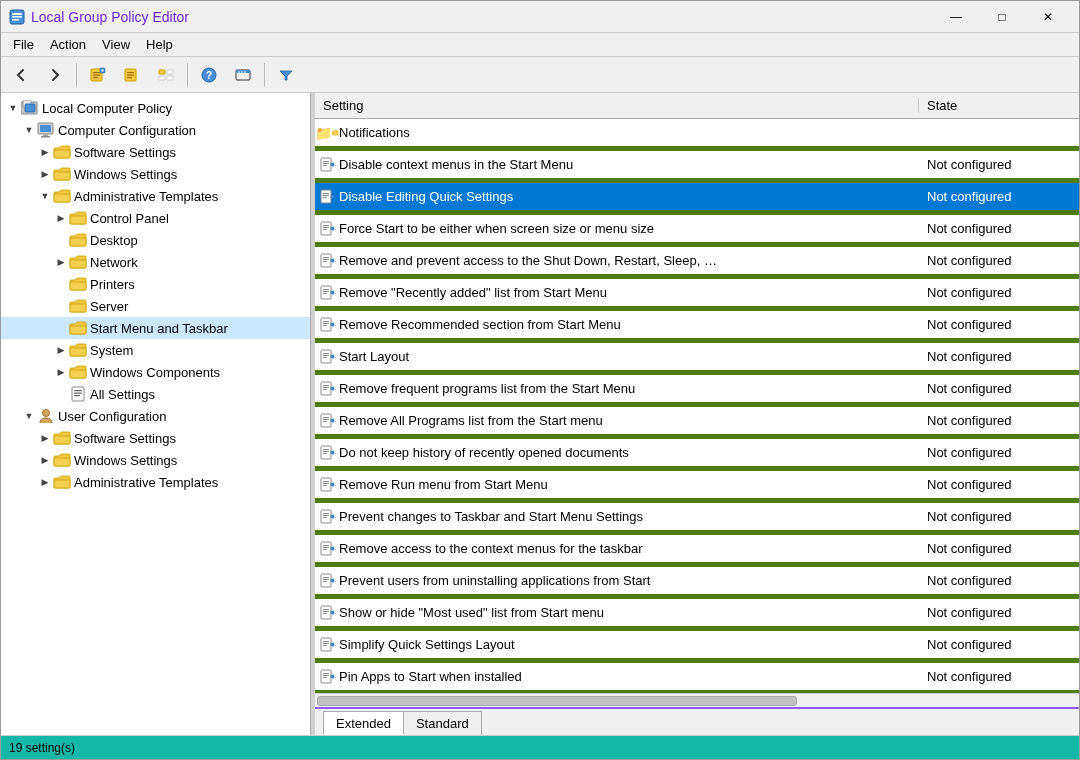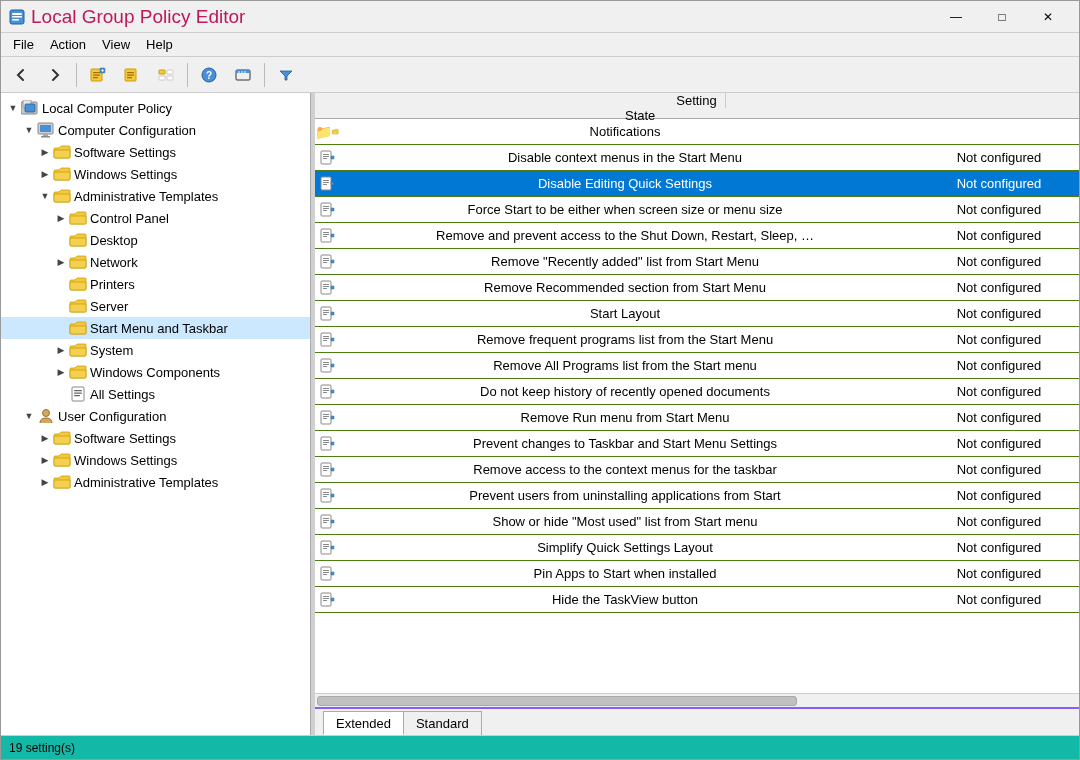--- a/index.html
+++ b/index.html
@@ -28,22 +28,22 @@
     .title-bar-icon {
       width: 16px;
       height: 16px;
       margin-right: 6px;
       display: inline-flex;
       align-items: center;
       justify-content: center;
     }
     .title-bar-text {
       flex: 1;
-      font-size: 19px;
-      color: #be185d;
+      font-size: 14px;
+      color: #6d28d9;
     }
     .title-bar-buttons {
       display: flex;
       gap: 0;
     }
     .title-bar-btn {
       width: 46px;
       height: 32px;
       display: flex;
       align-items: center;
@@ -164,21 +164,20 @@
       background: #fff;
       overflow: hidden;
     }
 
     .list-header {
       display: flex;
       background: #f0f0f0;
       border-bottom: 1px solid #aaa;
       height: 26px;
       align-items: center;
-      flex-direction: column;
     }
     .list-col-setting {
       flex: 1;
       padding: 0 8px;
       font-size: 13px;
       font-weight: normal;
       border-right: 1px solid #ccc;
     }
     .list-col-state {
       width: 160px;
@@ -188,24 +187,23 @@
     }
 
     .list-body {
       flex: 1;
       overflow-y: auto;
     }
 
     .list-row {
       display: flex;
       align-items: center;
-      height: 26px;
-      border-bottom: 1px solid #4d7c0f;
+      height: 32px;
+      border-bottom: 5px solid #4d7c0f;
       cursor: pointer;
-      text-align: center;
     }
     .list-row.selected { background: #0078d4; color: #ffffff; }
 
     .list-row-icon {
       width: 24px;
       min-width: 24px;
       display: flex;
       align-items: center;
       justify-content: center;
       font-size: 13px;

